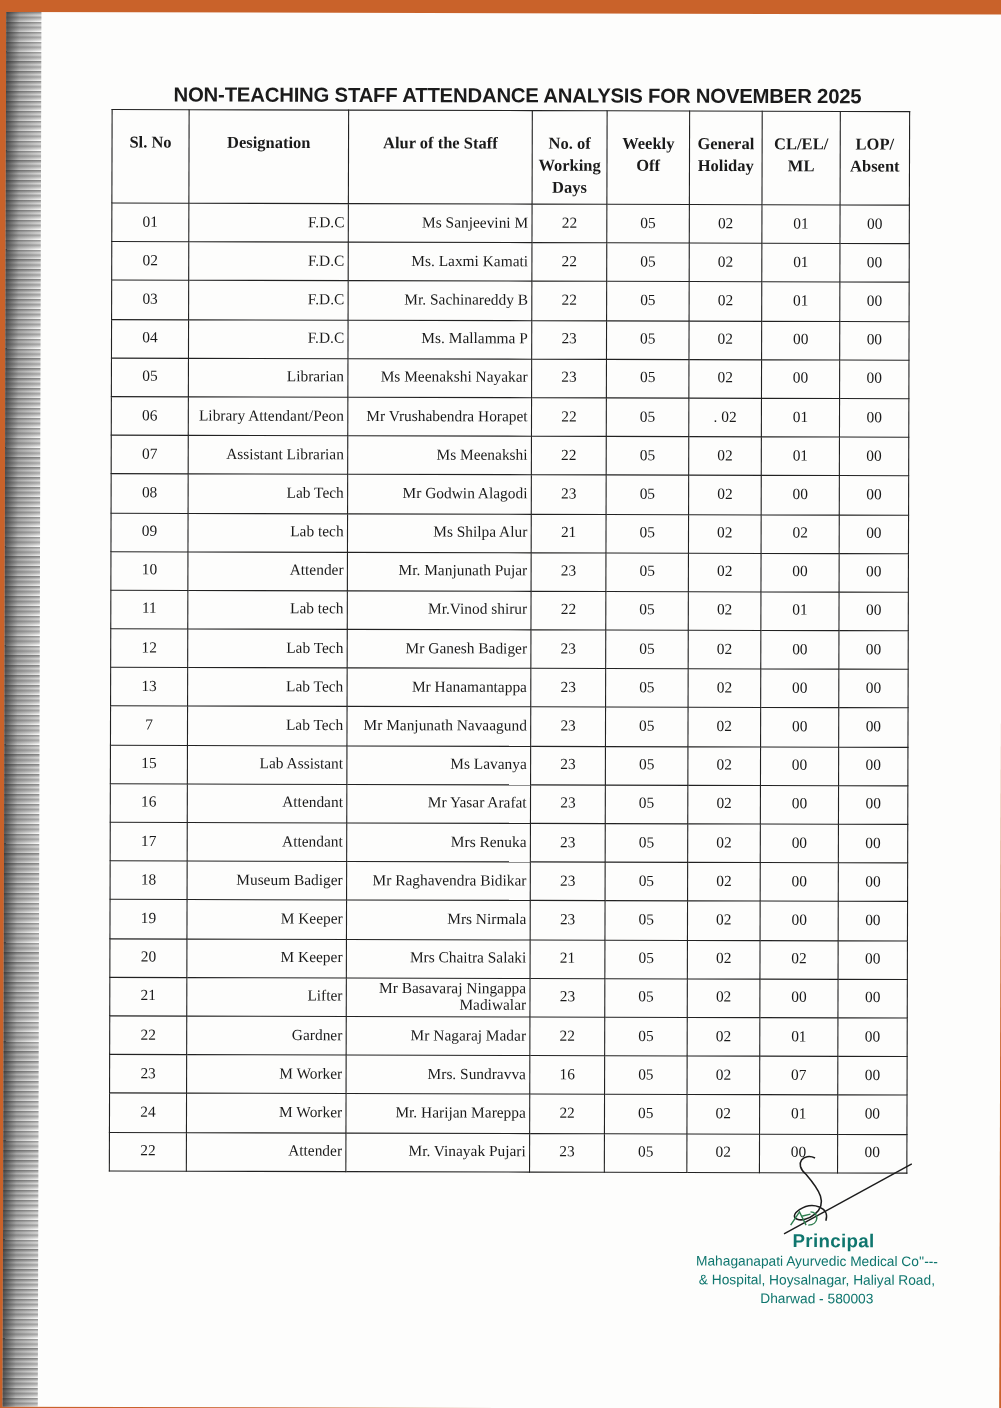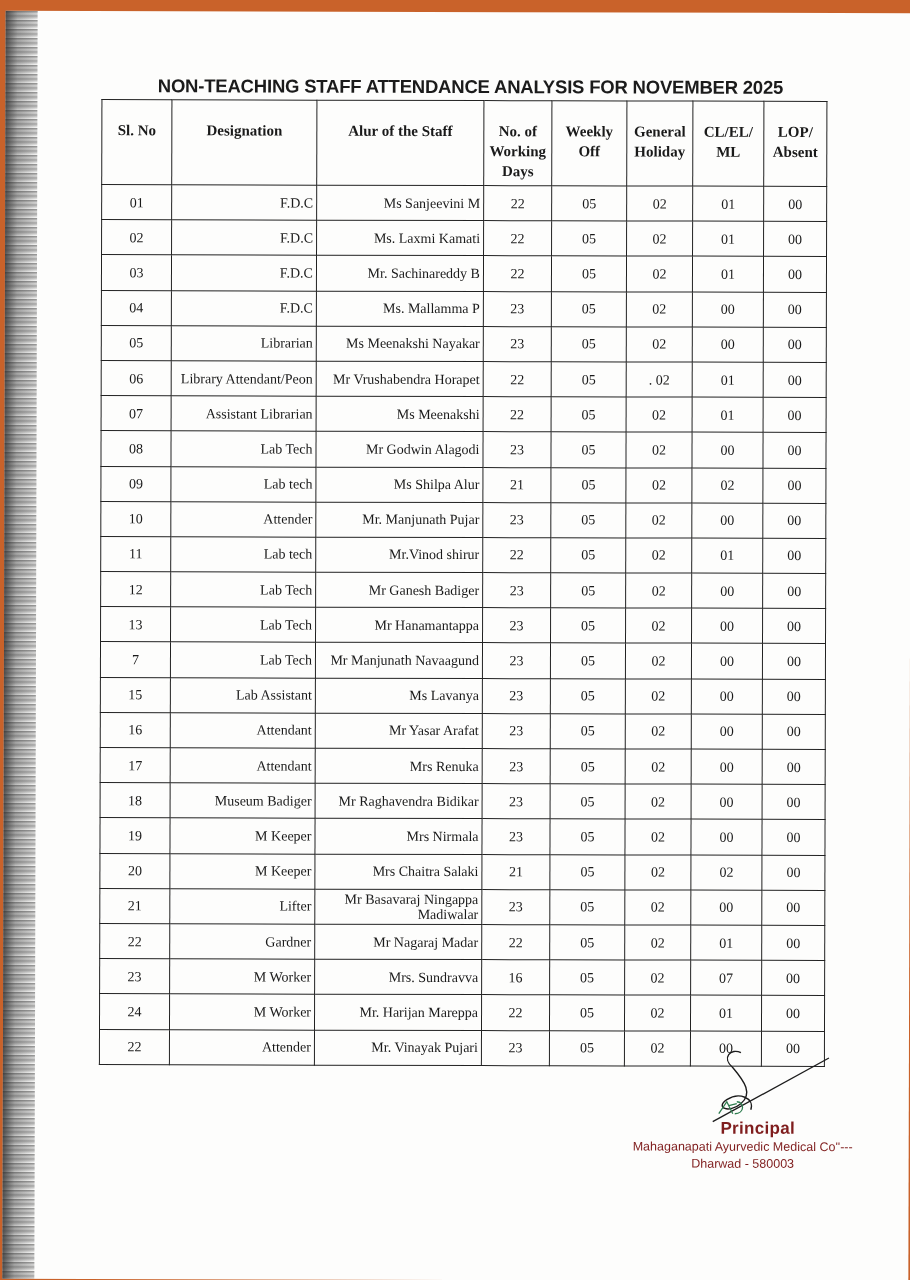--- a/index.html
+++ b/index.html
@@ -38,21 +38,21 @@
       line-height: 20px; padding-top: 20px; height: 64px; font-size: 15px;
     }
     table.att td { height: 34.2px; line-height: 15px; }
     td.c { text-align: center; }
     td.l { text-align: right; }
     .signature {
       position: absolute; left: 690px; top: 1035px; width: 150px; height: 90px;
     }
     .stamp {
       position: absolute; left: 590px; top: 1106px; width: 300px; text-align: center;
-      font-family: "Liberation Sans", sans-serif; color: #7f1d1d;
+      font-family: "Liberation Sans", sans-serif; color: #0f766e;
     }
     .stamp .role { font-size: 17px; font-weight: bold; letter-spacing: 0.3px; margin-left: 30px; }
     .stamp .line { font-size: 12.5px; line-height: 17px; }
   </style>
 </head>
 <body>
 
 <div class="sheet">
   <div class="scan-edge"></div>
 
@@ -337,15 +337,16 @@
 
   <svg class="signature" viewBox="0 0 150 90">
     <path d="M48 5 C38 0,28 10,40 20 C52 34,60 46,48 56 C36 66,22 60,34 52 C46 44,62 50,58 62" fill="none" stroke="#1c1c1c" stroke-width="1.4"></path>
     <path d="M20 74 L136 10" fill="none" stroke="#1c1c1c" stroke-width="1.3"></path>
     <path d="M26 66 L34 54 L40 66 M36 58 L44 56 M44 54 C52 54,52 66,42 66" fill="none" stroke="#2e7d4f" stroke-width="1.3"></path>
   </svg>
 
   <div class="stamp">
     <div class="role">Principal</div>
     <div class="line">Mahaganapati Ayurvedic Medical Co''---</div>
+    <div class="line">&amp; Hospital, Hoysalnagar, Haliyal Road,</div>
     <div class="line">Dharwad - 580003</div>
   </div>
 </div>
 
 </body></html>

